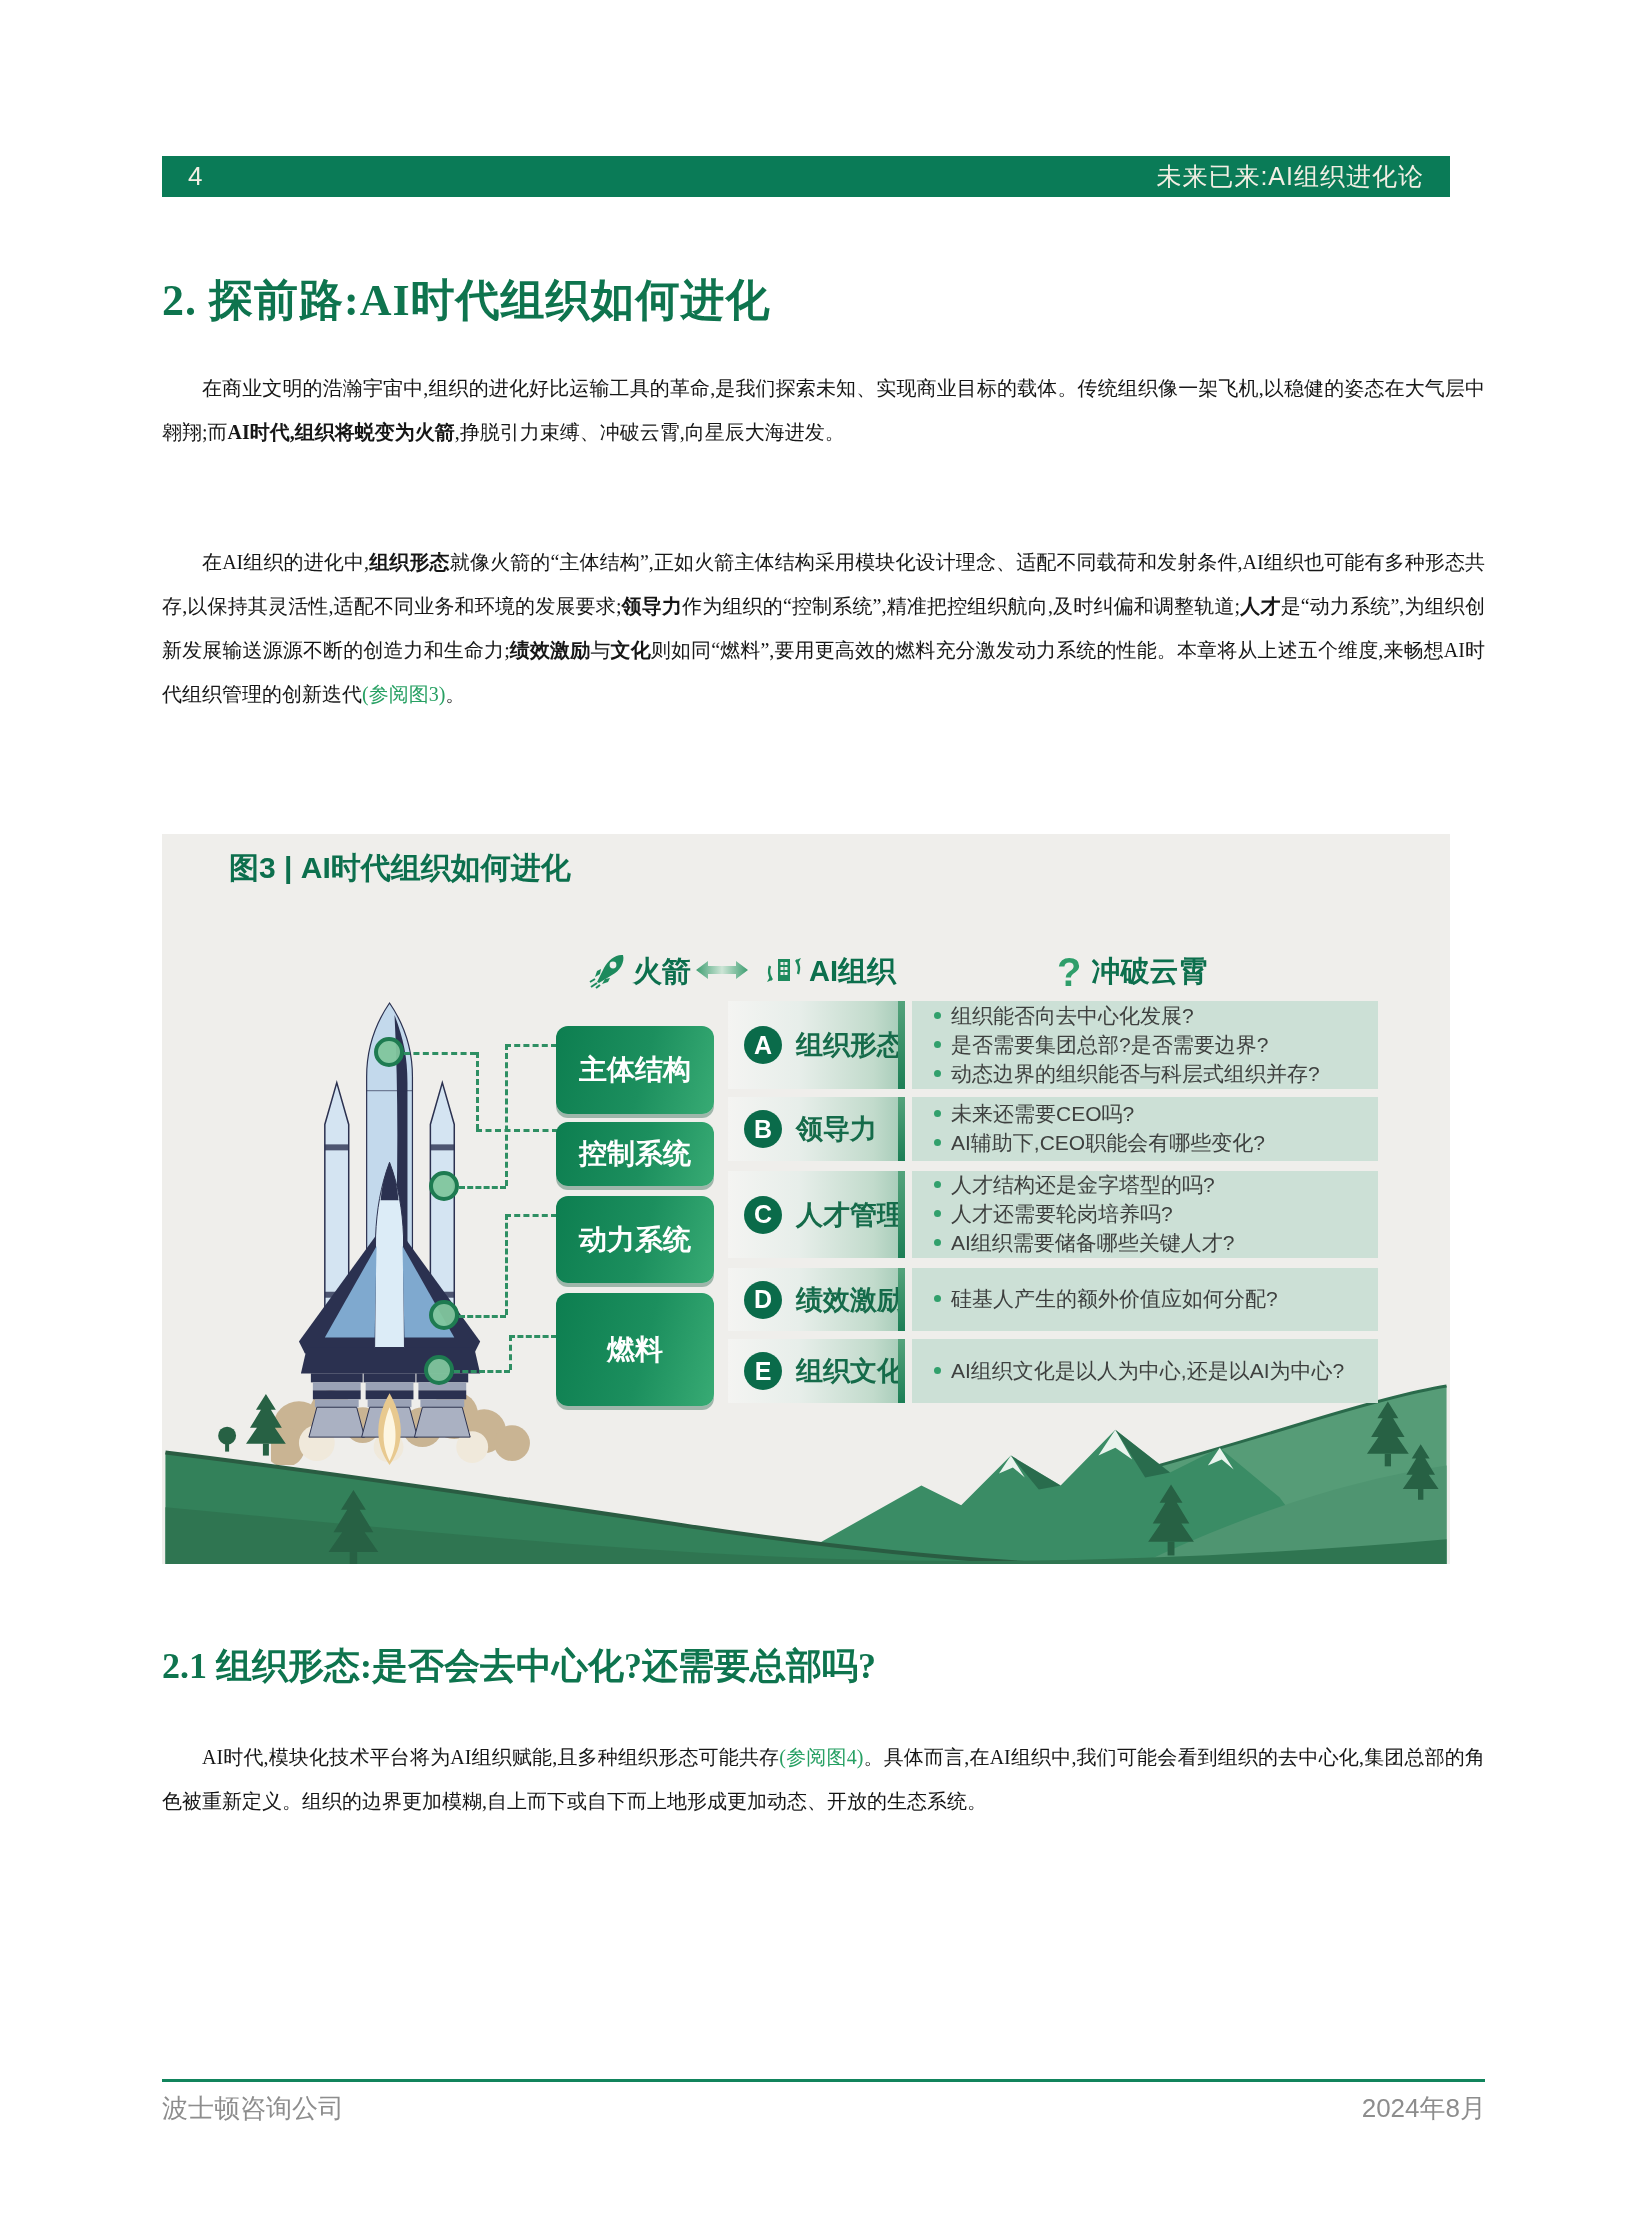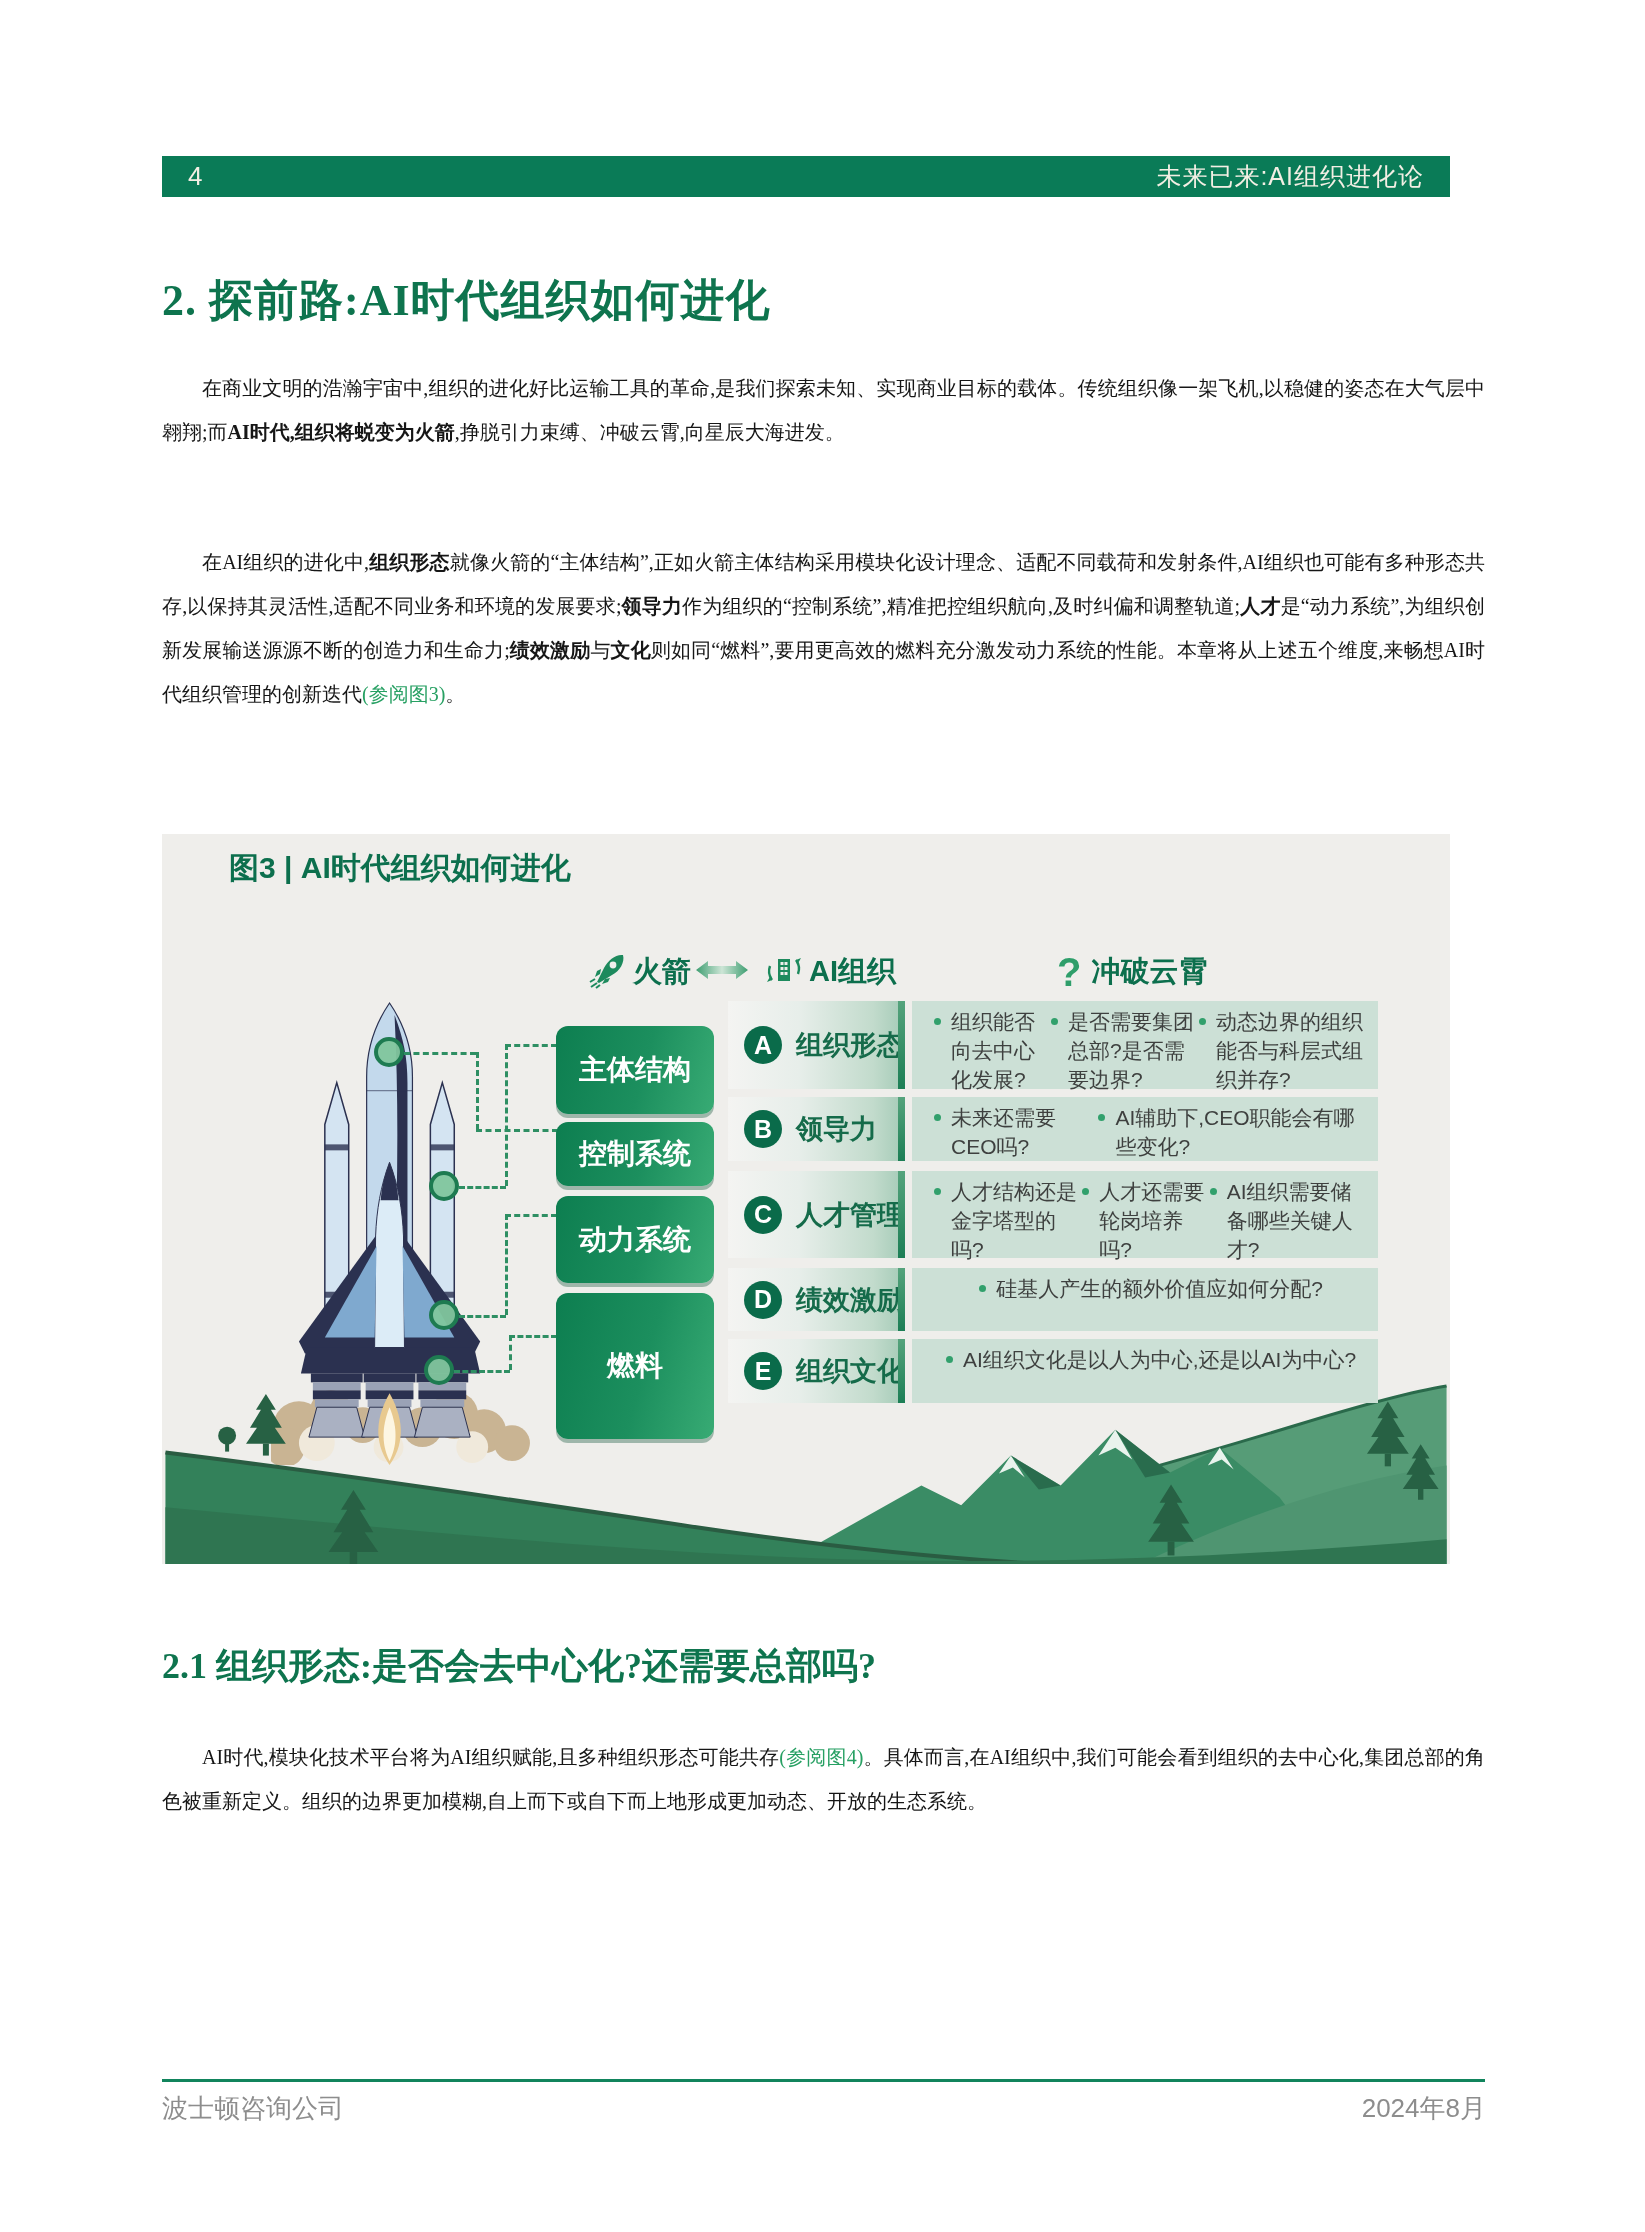--- a/index.html
+++ b/index.html
@@ -41,35 +41,35 @@
 
   
   .col-pill{left:556px;width:158px;}
   .col-mid{left:728px;width:177px;}
   .col-q{left:912px;width:466px;}
   .row-a{top:1001px;height:88px;}
   .row-b{top:1097px;height:64px;}
   .row-c{top:1171px;height:87px;}
   .row-d{top:1268px;height:63px;}
   .row-e{top:1339px;height:64px;}
-  .row-de{top:1268px;height:146px;}
+  .row-de{top:1268px;height:113px;}
 
   .pill{background:linear-gradient(105deg,#0d7e50 0%,#1c8f5e 55%,#38ab74 100%);
         border-radius:12px;display:flex;align-items:center;justify-content:center;
         color:#ffffff;font-size:28px;font-weight:bold;
         box-shadow:0 4px 0 rgba(9,77,49,0.35);z-index:6;margin-top:25px;}
   .mid-box{background:linear-gradient(90deg,#f4f4f2 0%,#e7eeea 40%,#c2dbcc 82%,#a3cab6 100%);
            display:flex;align-items:center;z-index:6;}
   .mid-box::after{content:"";position:absolute;right:0;top:0;bottom:0;width:7px;
                   background:linear-gradient(180deg,#55a37c,#1c7e55);}
   .letter-dot{width:38px;height:38px;border-radius:50%;background:#0a6b4a;color:#ffffff;
               font-size:25px;font-weight:bold;display:flex;align-items:center;
               justify-content:center;margin-left:16px;flex:0 0 auto;}
   .dim-label{font-size:27px;font-weight:bold;color:#156b4a;margin-left:14px;}
-  .q-panel{background:#cce0d6;display:flex;flex-direction:row;justify-content:center;
+  .q-panel{background:#cce0d6;display:flex;flex-direction:column;justify-content:center;
            padding:6px 10px 8px 22px;box-sizing:border-box;z-index:6;}
   .q-item{font-size:21px;line-height:29px;color:#3e403f;position:relative;padding-left:17px;}
   .q-item::before{content:"";position:absolute;left:0;top:11px;width:7px;height:7px;
                   border-radius:50%;background:#31a06c;}
 
   
   .dash-h{height:0;border-top:3px dashed #2e8f63;z-index:4;}
   .dash-v{width:0;border-left:3px dashed #2e8f63;z-index:4;}
   .marker{width:30px;height:30px;border-radius:50%;background:rgba(129,198,157,0.95);
           border:4px solid #1e7b51;box-sizing:border-box;z-index:5;}

